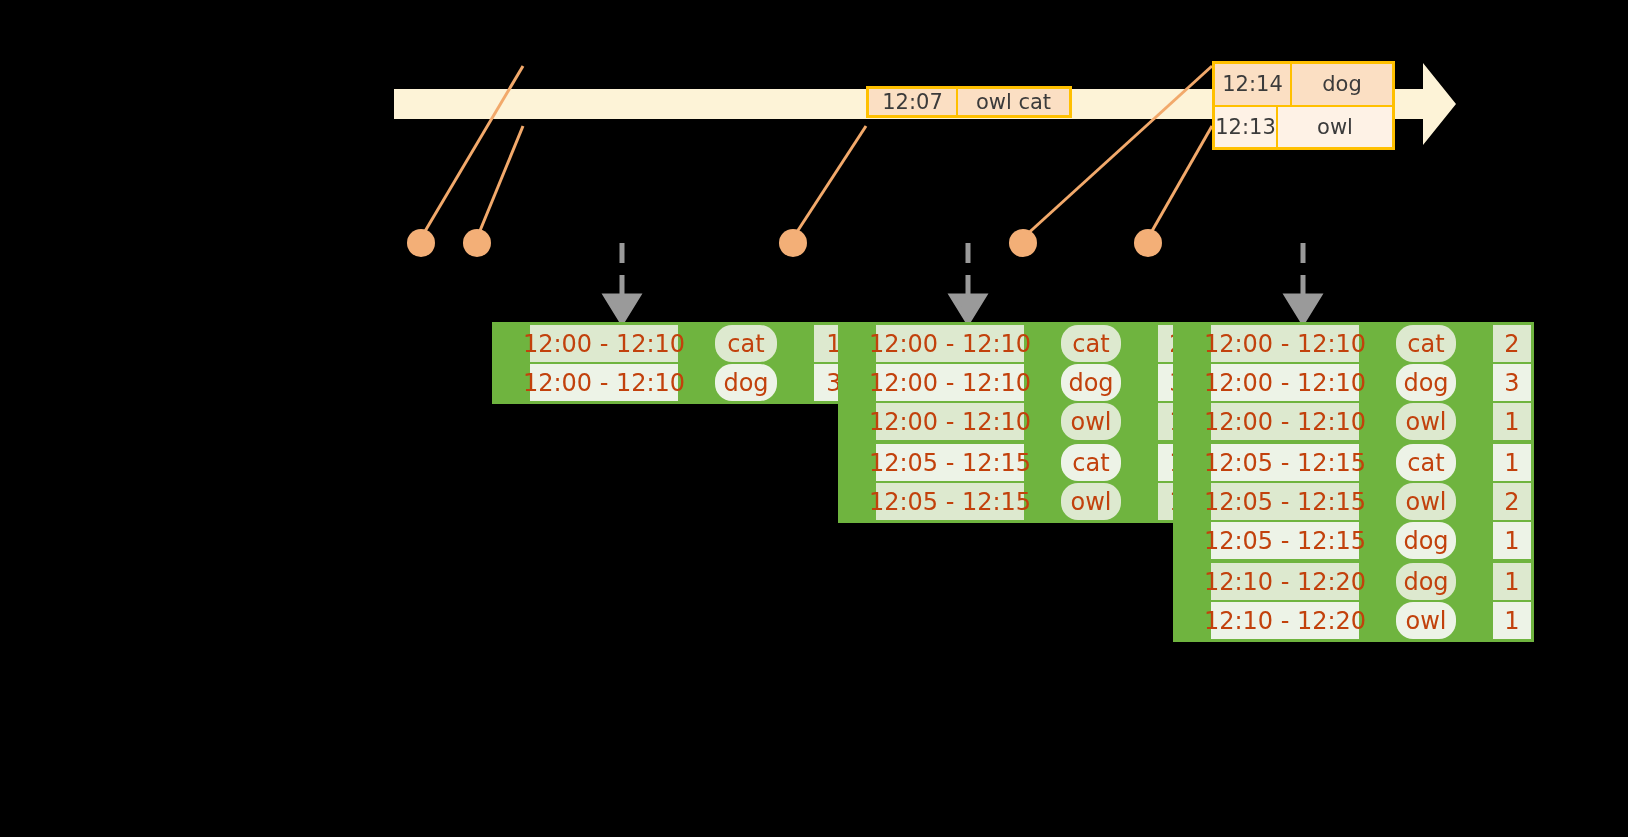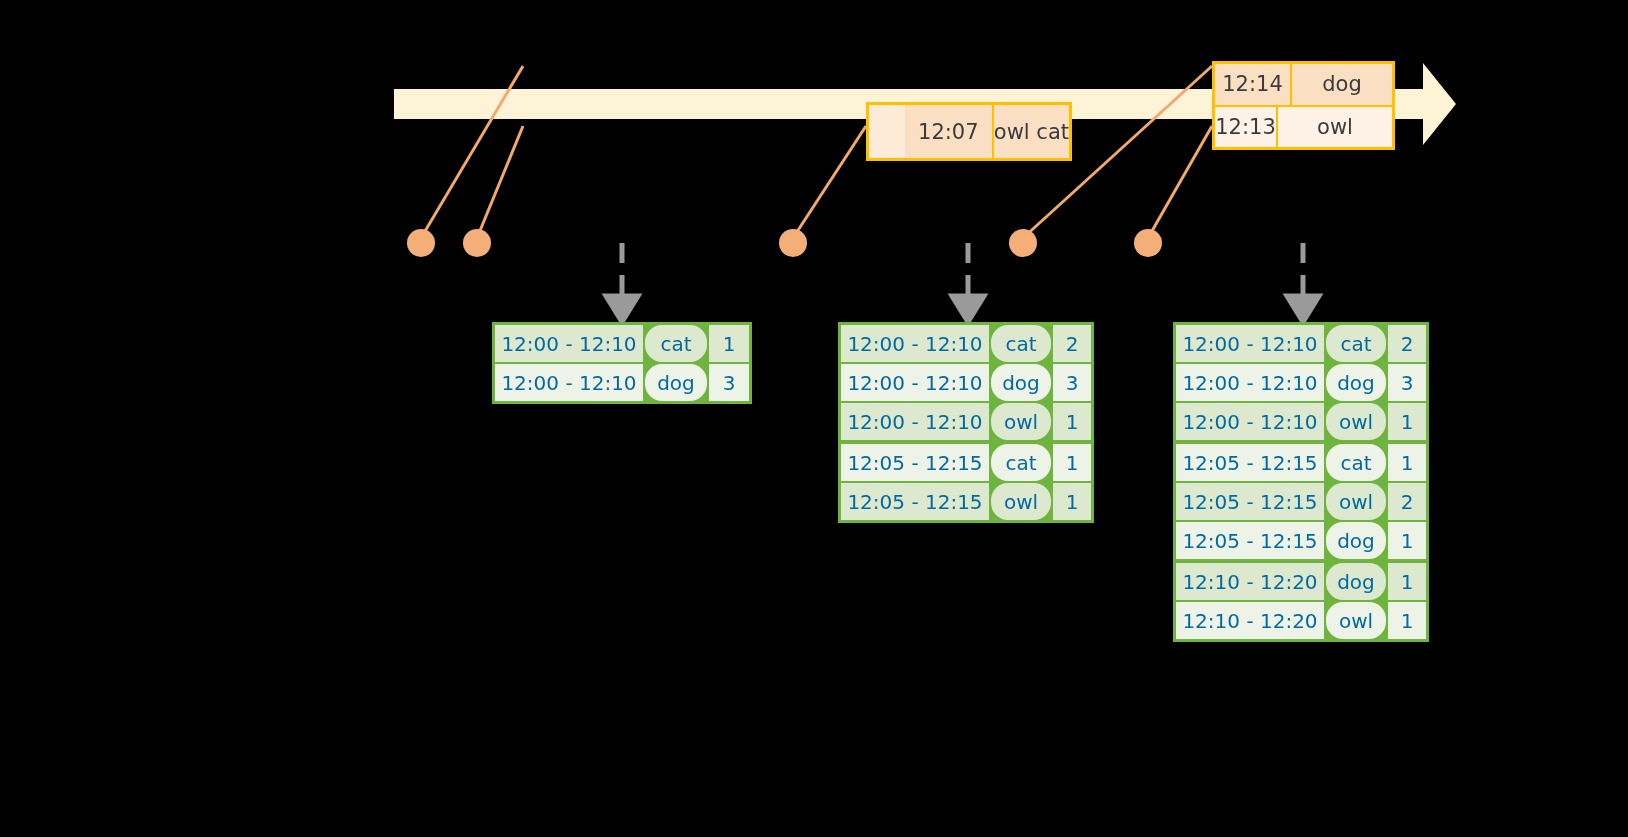--- a/index.html
+++ b/index.html
@@ -38,21 +38,21 @@
     box-sizing:border-box;
     background:#6FB43F;
     display:flex;flex-direction:column;
     gap:2px;
   }
   .result-group{display:flex;flex-direction:column;gap:2px;}
   .result-group + .result-group{margin-top:2px;}
   .res-row{display:flex;height:37px;gap:2px;}
   .res-row .cell{
     display:flex;align-items:center;justify-content:center;
-    color:#0369a1;font-size:20px;white-space:nowrap;box-sizing:border-box;
+    color:#c2410c;font-size:24px;white-space:nowrap;box-sizing:border-box;margin-left:35px;
   }
   .res-row.shade .cell{background:#DDE9CF;}
   .res-row.light .cell{background:#EDF3E7;}
   .res-row .c-win{width:148px;}
   .res-row .c-key{width:60px;border-radius:17px;}
   .res-row .c-val{width:38px;}
 
   
   #result-table-1 .res-row .c-win{width:148px;}
   #result-table-1 .res-row .c-key{width:62px;}
@@ -95,21 +95,21 @@
         <path d="M 952 296 L 984 296 L 968 322 Z"></path>
       </g>
       <g>
         <line x1="1303" y1="243" x2="1303" y2="300" stroke-dasharray="20,12"></line>
         <path d="M 1287 296 L 1319 296 L 1303 322 Z"></path>
       </g>
     </g>
   </svg>
 
 
-  <div class="event-box" id="event-box-2" style="left:866px;top:102px;width:206px;height:59px;align-items:flex-end;">
+  <div class="event-box" id="event-box-2" style="left:866px;top:86px;width:206px;height:32px;">
     <div class="event-row shade">
       <div class="cell time" style="width:89px">12:07</div>
       <div class="cell words" style="flex:1">owl cat</div>
     </div>
   </div>
 
   <div class="event-box" id="event-box-3" style="left:1212px;top:61px;width:183px;height:89px;">
     <div class="event-row shade">
       <div class="cell time" style="width:77px">12:14</div>
       <div class="cell words" style="flex:1">dog</div>

